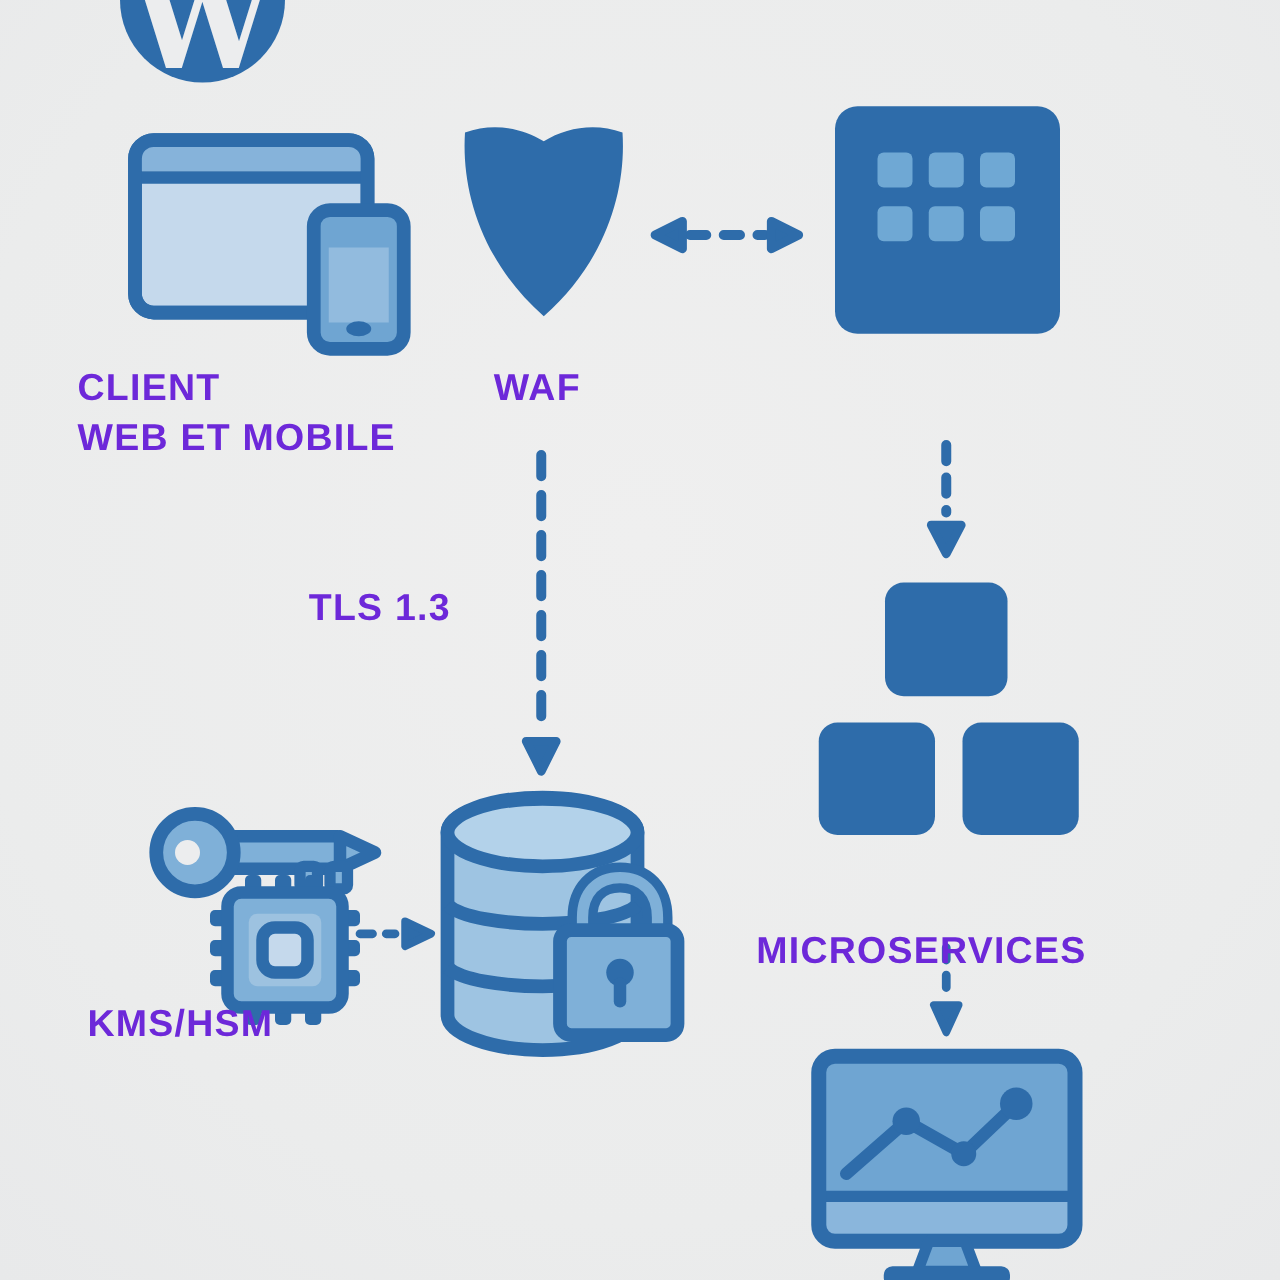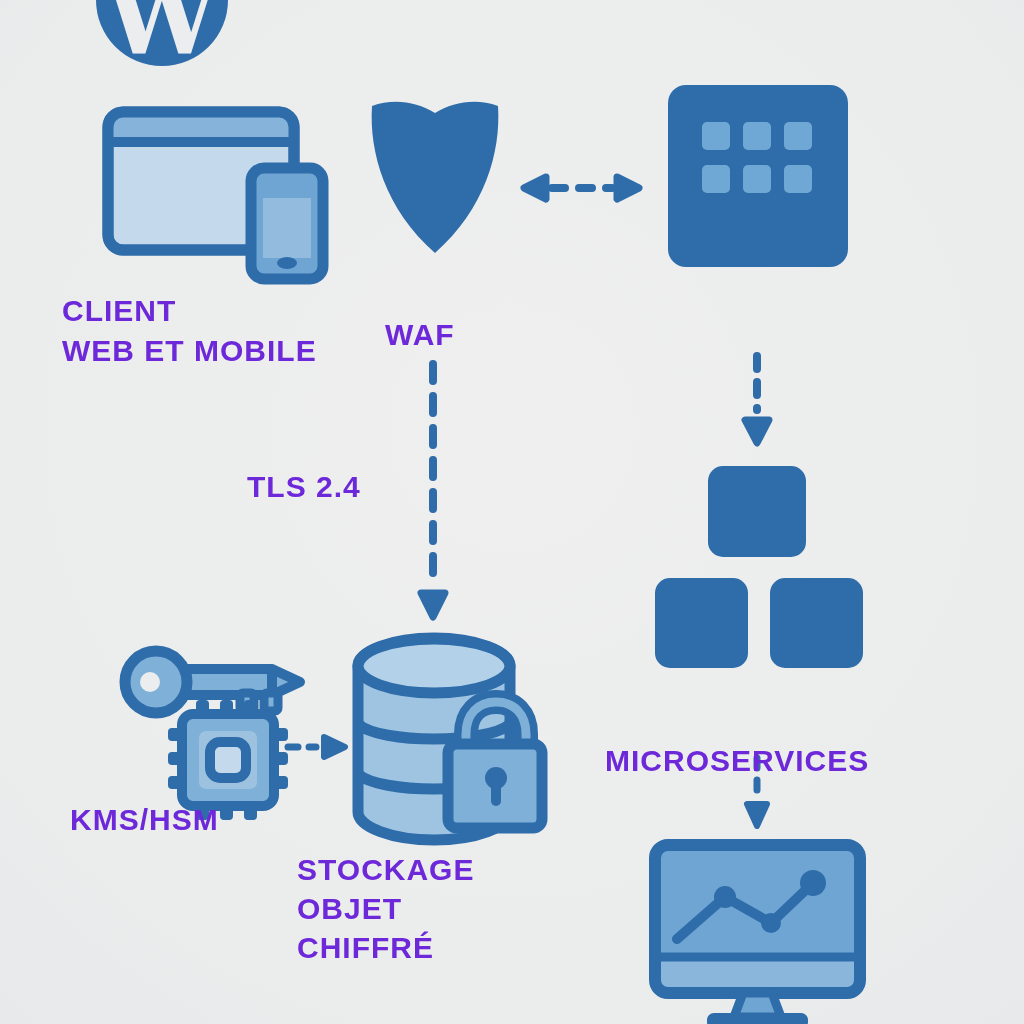--- a/index.html
+++ b/index.html
@@ -151,26 +151,23 @@
 
     <g>
       <line x1="288" y1="747" x2="316" y2="747" stroke="#2e6caa" stroke-width="7" stroke-linecap="round" stroke-dasharray="10 11"></line>
       <path d="M324 737 L345 747 L324 757 Z" fill="#2e6caa" stroke="#2e6caa" stroke-width="6" stroke-linejoin="round"></path>
     </g>
   </svg>
 
   <div class="label" style="left:62px;top:291px;width:300px;">CLIENT
 WEB ET MOBILE</div>
 
-  <div class="label" style="left:385px;top:291px;width:100px;margin-top:24px;">WAF</div>
+  <div class="label" style="left:395px;top:291px;width:100px;">WAF</div>
 
 
-  <div class="label" style="left:247px;top:467px;width:200px;">TLS 2.4</div>
+  <div class="label" style="left:247px;top:467px;width:200px;">TLS 1.3</div>
 
   <div class="label" style="left:605px;top:693px;width:300px;margin-top:48px;">MICROSERVICES</div>
 
   <div class="label" style="left:70px;top:800px;width:300px;">KMS/HSM</div>
 
-  <div class="label small-lh" style="left:297px;top:850px;width:300px;">STOCKAGE
-OBJET
-CHIFFRÉ</div>
 
 </div>
 
 </body></html>

